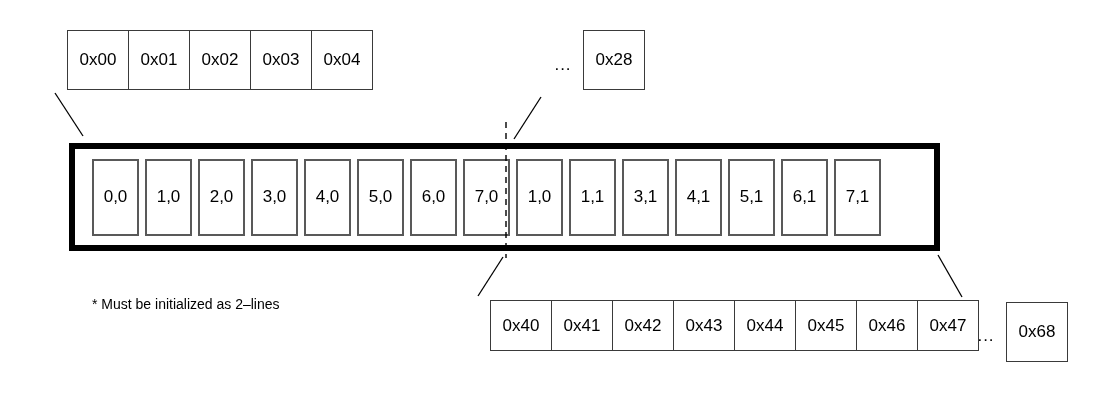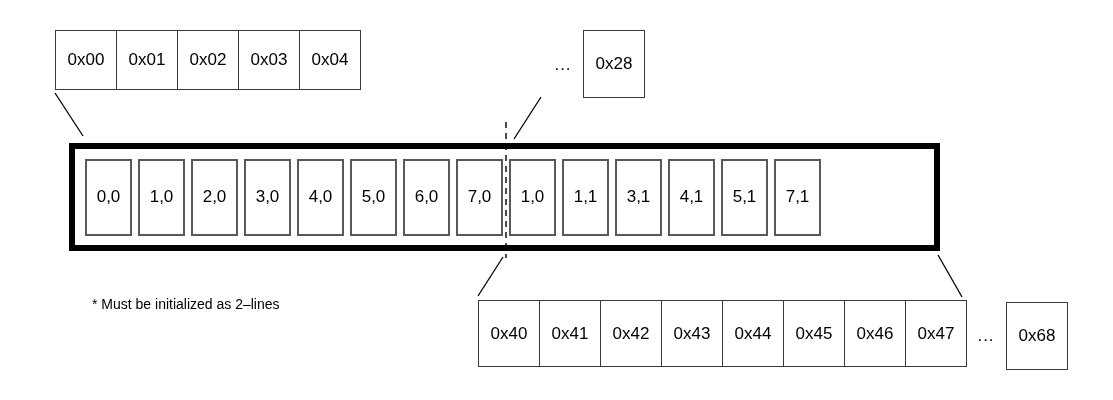--- a/index.html
+++ b/index.html
@@ -25,31 +25,31 @@
     box-sizing: border-box;
     width: 62px;
     border: 1px solid #3a3a3a;
     margin-left: -1px;
     display: flex;
     align-items: center;
     justify-content: center;
     font-size: 17px;
     background: #ffffff;
   }
-  .hexrow .hcell:first-child { margin-left: 0; }
+  .hexrow .hcell:first-child { margin-left: 12px; }
   .row-top    { left: 55px;  top: 30px;  }
   .row-top    .hcell { height: 60px; }
   .row-bottom { left: 478px; top: 300px; }
-  .row-bottom .hcell { height: 67px; }
+  .row-bottom .hcell { height: 51px; }
   
   .lonebox {
     position: absolute;
     box-sizing: border-box;
     width: 62px;
-    height: 68px;
+    height: 60px;
     border: 1px solid #3a3a3a;
     display: flex;
     align-items: center;
     justify-content: center;
     font-size: 17px;
     background: #ffffff;
   }
   .lone-top    { left: 583px;  top: 30px;  }
   .lone-bottom { left: 1006px; top: 302px; }
   
@@ -71,21 +71,21 @@
     left: 69px;
     top: 143px;
     width: 871px;
     height: 108px;
     box-sizing: border-box;
     border: 6px solid #000000;
     background: #ffffff;
     display: flex;
     align-items: center;
     gap: 6px;
-    padding-left: 10px;
+    padding-left: 17px;
   }
   .frame .dcell {
     box-sizing: border-box;
     flex: 0 0 47px;
     width: 47px;
     height: 77px;
     border: 2px solid #595959;
     display: flex;
     align-items: center;
     justify-content: center;
@@ -132,20 +132,21 @@
     <div class="dcell">3,0</div>
     <div class="dcell">4,0</div>
     <div class="dcell">5,0</div>
     <div class="dcell">6,0</div>
     <div class="dcell">7,0</div>
     <div class="dcell">1,0</div>
     <div class="dcell">1,1</div>
     <div class="dcell">3,1</div>
     <div class="dcell">4,1</div>
     <div class="dcell">5,1</div>
+    <div class="dcell">6,1</div>
     <div class="dcell">7,1</div>
   </div>
 
   <div class="hexrow row-bottom">
     <div class="hcell">0x40</div>
     <div class="hcell">0x41</div>
     <div class="hcell">0x42</div>
     <div class="hcell">0x43</div>
     <div class="hcell">0x44</div>
     <div class="hcell">0x45</div>

